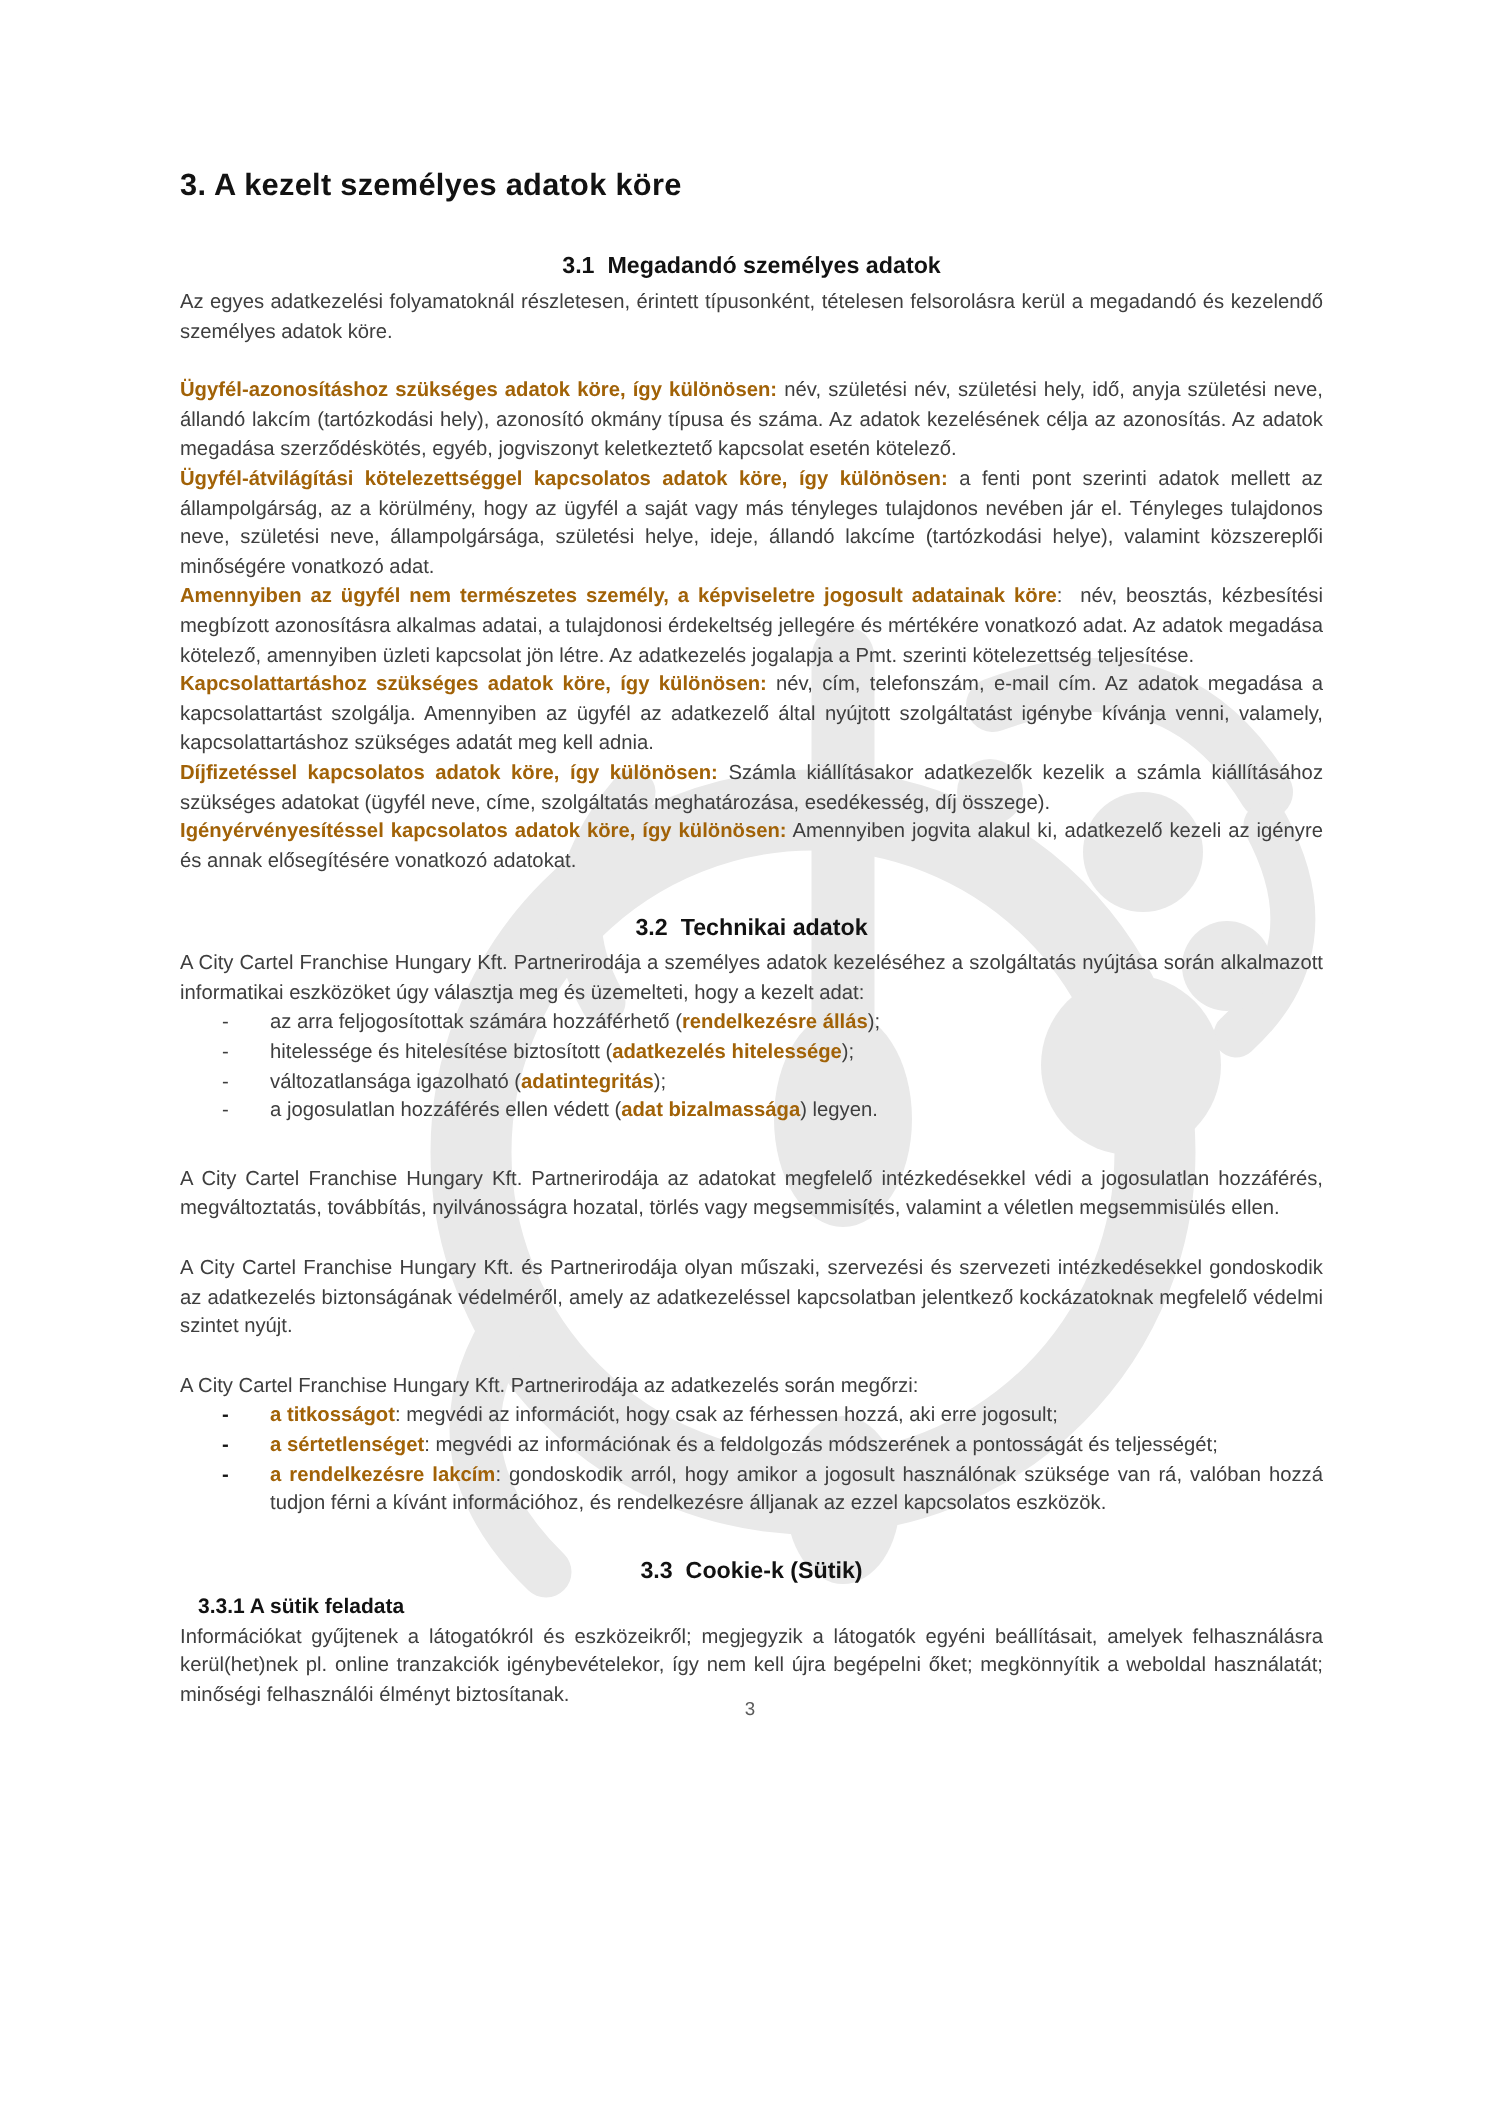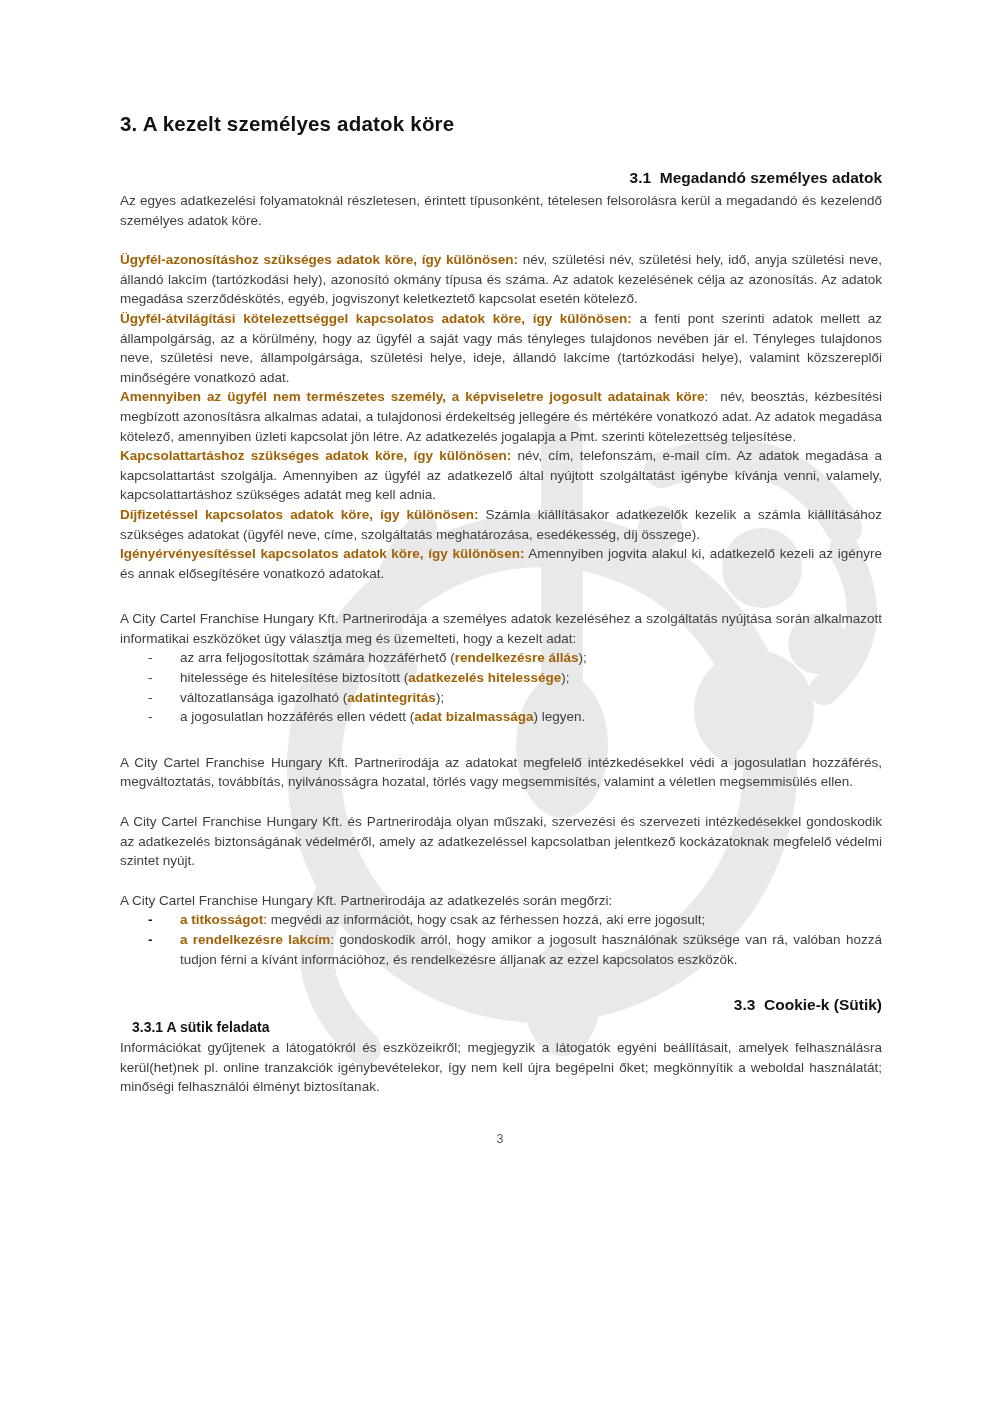--- a/index.html
+++ b/index.html
@@ -35,21 +35,21 @@
     letter-spacing: 0.2px;
     margin: 0 0 32px 0;
     text-align: left;
   }
   .sec-heading {
     font-size: 15.5px;
     line-height: 20px;
     font-weight: bold;
     color: #121212;
     margin: 0 0 3px 0;
-    text-align: right;
+    text-align: center;
   }
   .sub-heading {
     font-size: 14px;
     line-height: 18px;
     font-weight: bold;
     color: #121212;
     margin: 0 0 2px 12px;
     text-align: left;
   }
   p { margin: 0; }
@@ -115,20 +115,21 @@
     <p>
       <span class="b">Kapcsolattartáshoz szükséges adatok köre, így különösen:</span><span> név, cím, telefonszám, e-mail cím. Az adatok megadása a kapcsolattartást szolgálja. Amennyiben az ügyfél az adatkezelő által nyújtott szolgáltatást igénybe kívánja venni, valamely, kapcsolattartáshoz szükséges adatát meg kell adnia.</span>
     </p>
     <p>
       <span class="b">Díjfizetéssel kapcsolatos adatok köre, így különösen:</span><span> Számla kiállításakor adatkezelők kezelik a számla kiállításához szükséges adatokat (ügyfél neve, címe, szolgáltatás meghatározása, esedékesség, díj összege).</span>
     </p>
     <p class="mb-sec">
       <span class="b">Igényérvényesítéssel kapcsolatos adatok köre, így különösen:</span><span> Amennyiben jogvita alakul ki, adatkezelő kezeli az igényre és annak elősegítésére vonatkozó adatokat.</span>
     </p>
 
+    <h2 class="sec-heading">3.2 &nbsp;Technikai adatok</h2>
     <p>A City Cartel Franchise Hungary Kft. Partnerirodája a személyes adatok kezeléséhez a szolgáltatás nyújtása során alkalmazott informatikai eszközöket úgy választja meg és üzemelteti, hogy a kezelt adat:</p>
 
     <div class="li">
       <span class="marker"></span>
       <div class="li-text"><span>az arra feljogosítottak számára hozzáférhető (</span><span class="b">rendelkezésre állás</span><span>);</span></div>
     </div>
     <div class="li">
       <span class="marker"></span>
       <div class="li-text"><span>hitelessége és hitelesítése biztosított (</span><span class="b">adatkezelés hitelessége</span><span>);</span></div>
     </div>
@@ -142,20 +143,24 @@
     </div>
 
     <p class="mb-blank">A City Cartel Franchise Hungary Kft. Partnerirodája az adatokat megfelelő intézkedésekkel védi a jogosulatlan hozzáférés, megváltoztatás, továbbítás, nyilvánosságra hozatal, törlés vagy megsemmisítés, valamint a véletlen megsemmisülés ellen.</p>
     <p class="mb-blank">A City Cartel Franchise Hungary Kft. és Partnerirodája olyan műszaki, szervezési és szervezeti intézkedésekkel gondoskodik az adatkezelés biztonságának védelméről, amely az adatkezeléssel kapcsolatban jelentkező kockázatoknak megfelelő védelmi szintet nyújt.</p>
     <p>A City Cartel Franchise Hungary Kft. Partnerirodája az adatkezelés során megőrzi:</p>
 
     <div class="li bold-marker">
       <span class="marker"></span>
       <div class="li-text"><span class="b">a titkosságot</span><span>: megvédi az információt, hogy csak az férhessen hozzá, aki erre jogosult;</span></div>
     </div>
+    <div class="li bold-marker">
+      <span class="marker"></span>
+      <div class="li-text"><span class="b">a sértetlenséget</span><span>: megvédi az információnak és a feldolgozás módszerének a pontosságát és teljességét;</span></div>
+    </div>
     <div class="li bold-marker mb-sec">
       <span class="marker"></span>
       <div class="li-text"><span class="b">a rendelkezésre lakcím</span><span>: gondoskodik arról, hogy amikor a jogosult használónak szüksége van rá, valóban hozzá tudjon férni a kívánt információhoz, és rendelkezésre álljanak az ezzel kapcsolatos eszközök.</span></div>
     </div>
 
     <h2 class="sec-heading">3.3 &nbsp;Cookie-k (Sütik)</h2>
     <h3 class="sub-heading">3.3.1 A sütik feladata</h3>
     <p>Információkat gyűjtenek a látogatókról és eszközeikről; megjegyzik a látogatók egyéni beállításait, amelyek felhasználásra kerül(het)nek pl. online tranzakciók igénybevételekor, így nem kell újra begépelni őket; megkönnyítik a weboldal használatát; minőségi felhasználói élményt biztosítanak.</p>
 
   </div>

